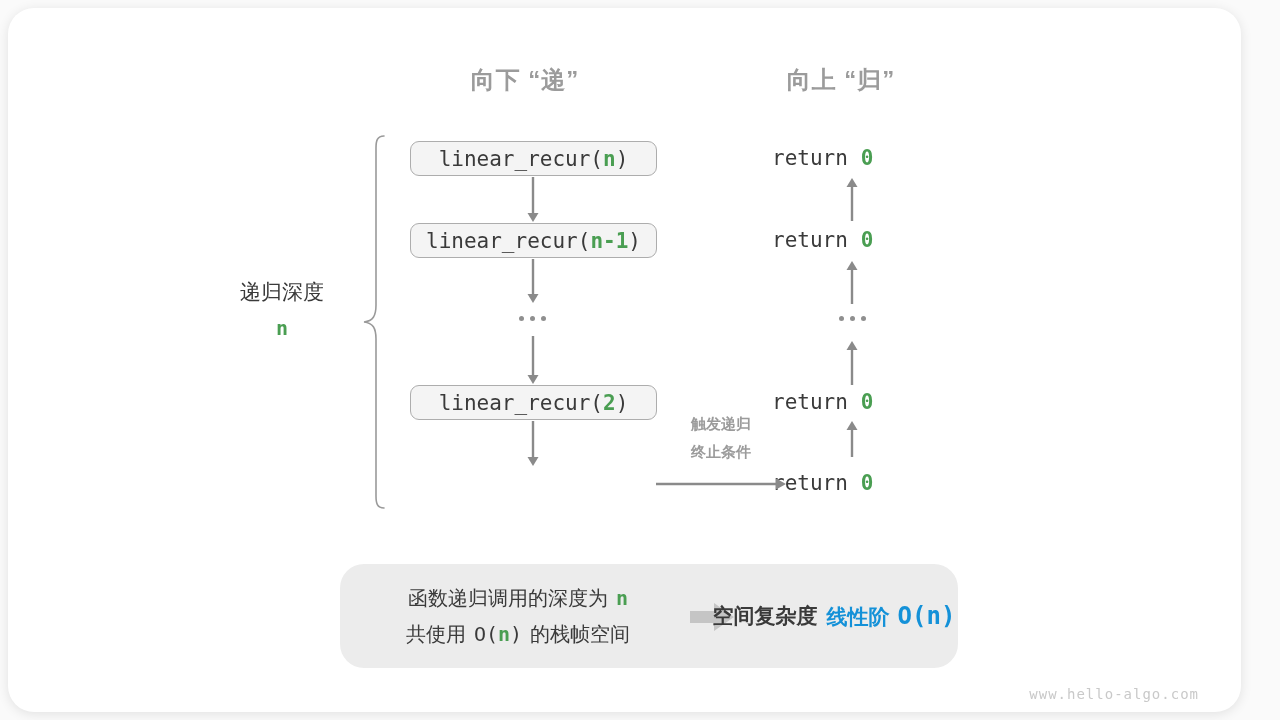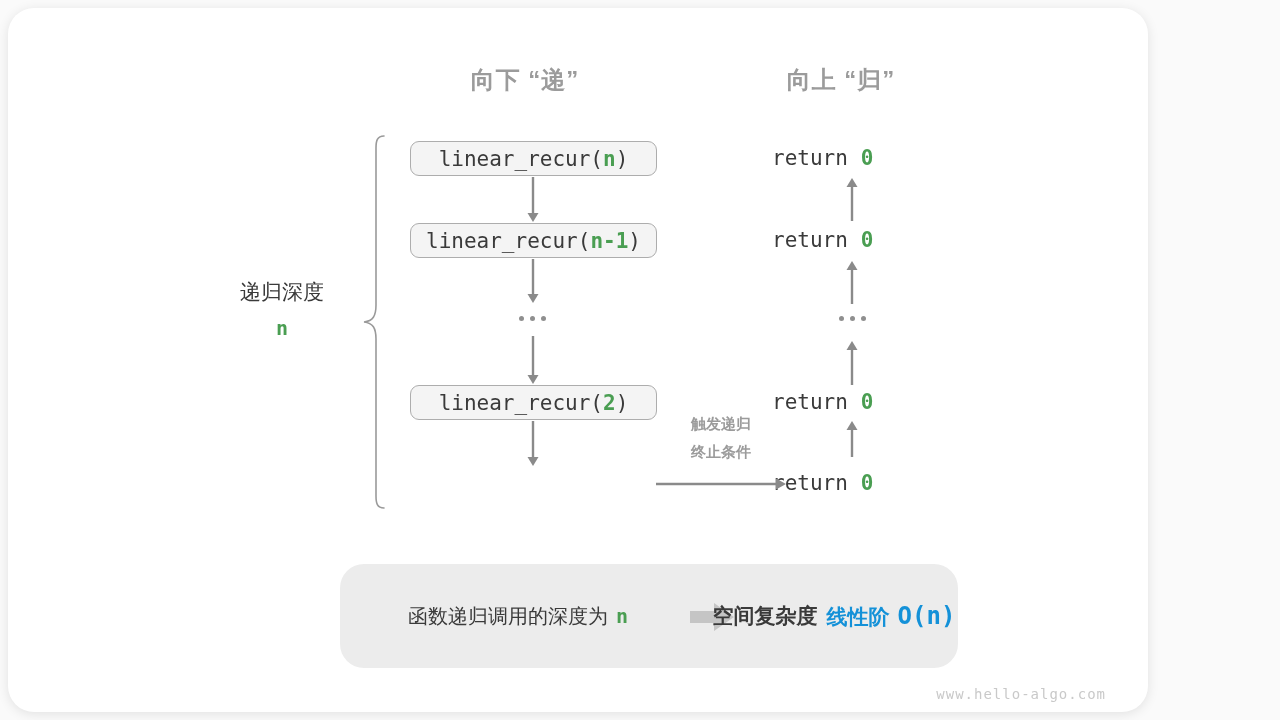--- a/index.html
+++ b/index.html
@@ -1,18 +1,18 @@
 <!DOCTYPE html>
 <html><head>
 <meta charset="utf-8">
 <style>
   html,body{margin:0;padding:0;background:#fafafa;}
   .stage{position:relative;width:1280px;height:720px;overflow:hidden;
          font-family:"Liberation Sans",sans-serif;background:#fafafa;}
-  .card{position:absolute;left:8px;top:8px;width:1140px;height:704px;
+  .card{position:absolute;left:8px;top:8px;width:1233px;height:704px;
         background:#ffffff;border-radius:26px;box-shadow:0 2px 12px rgba(0,0,0,.10);}
   .abs{position:absolute;}
   .hdr{width:300px;text-align:center;font-size:24px;font-weight:bold;
        color:#9b9b9b;letter-spacing:1px;}
   .code{font-family:"DejaVu Sans Mono","Liberation Mono",monospace;
         font-size:21px;color:#3a3a3a;white-space:nowrap;}
   .green{color:#4a9e52;font-weight:bold;}
   .blue{color:#1491d8;}
   .callbox{left:402px;width:247px;height:35px;background:#f4f4f4;
            border:1.5px solid #adadad;border-radius:9px;box-sizing:border-box;
@@ -155,20 +155,23 @@
     <div class="abs trigger">
       <div>触发递归</div>
       <div>终止条件</div>
     </div>
 
     <div class="abs summary">
       <div class="sum-left">
         <div>
           <span>函数递归调用的深度为</span><span class="sum-mono green ml8">n</span>
         </div>
+        <div>
+          <span>共使用</span><span class="sum-mono ml8">O(</span><span class="sum-mono green">n</span><span class="sum-mono mr8">)</span><span>的栈帧空间</span>
+        </div>
       </div>
       <div class="abs" style="left:350px;top:38px;">
         <svg width="44" height="30">
             <polygon points="0,9 24,9 24,1 44,15 24,29 24,21 0,21" fill="#c5c5c5"></polygon>
           </svg>
       </div>
       <div class="sum-right">
         <div class="sum-title">空间复杂度</div>
         <div class="sum-result blue">
           <span>线性阶</span><span class="sum-mono ml8">O(n)</span>

